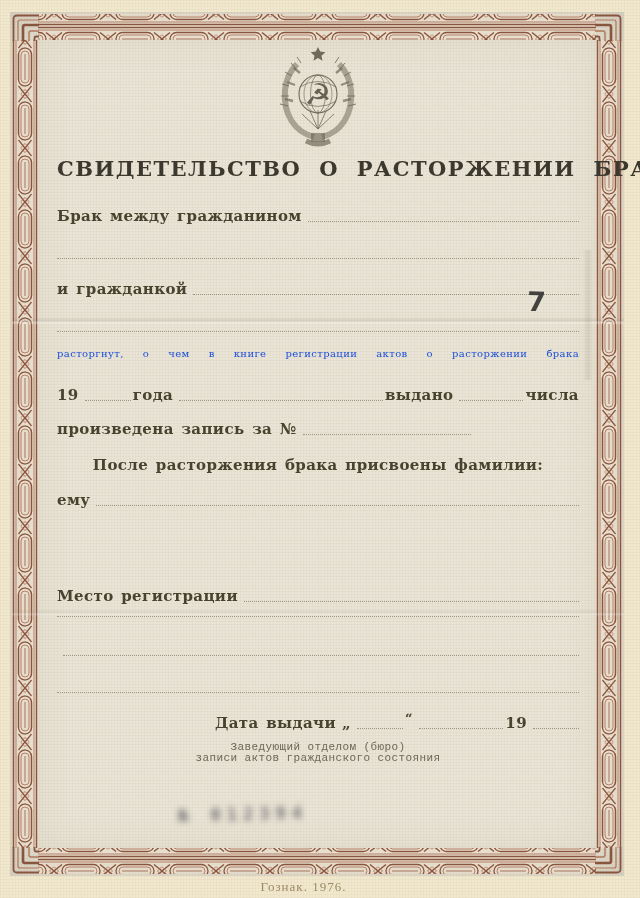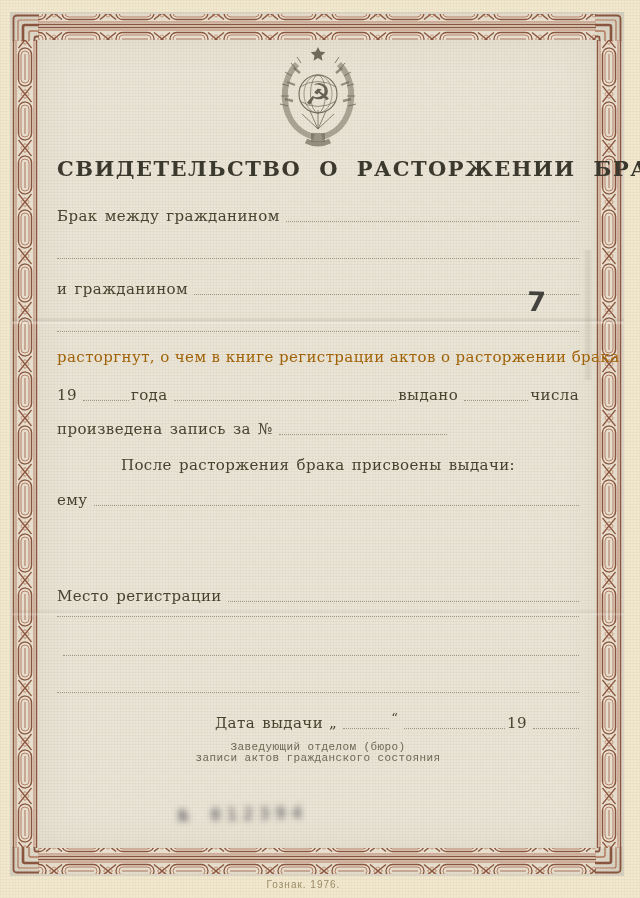--- a/index.html
+++ b/index.html
@@ -33,47 +33,47 @@
   .content{position:absolute;left:57px;top:0;width:522px;height:898px;color:#43402f;}
   .emblem{position:absolute;left:208px;top:44px;width:106px;height:110px;filter:blur(.3px);opacity:.92;}
   .title{
     position:absolute;left:0;top:156px;width:522px;text-align:center;
     font-size:21px;font-weight:bold;color:#3b382e;
     letter-spacing:1.5px;word-spacing:9px;white-space:nowrap;
   }
   .row{
     position:absolute;left:0;width:522px;display:flex;align-items:flex-end;
     font-size:15px;letter-spacing:.4px;word-spacing:2px;color:#46432f;
-    height:20px;white-space:nowrap;
+    height:20px;white-space:nowrap;font-weight:bold;
   }
   .row .lbl{flex:0 0 auto;}
   .fill{flex:1 1 auto;border-bottom:1.5px dotted #918a72;margin:0 2px 3px 6px;min-width:10px;opacity:.85;}
   .fill.last{margin-right:0;}
   .fill.short{flex:0 0 168px;}
   .fill.g1{flex:0 0 46px;} .fill.g2{flex:1 1 auto;} .fill.g3{flex:0 0 64px;}
   .centered{justify-content:center;}
   .fullline{position:absolute;left:0;width:522px;height:16px;border-bottom:1.5px dotted #918a72;opacity:.85;}
-  .just{position:absolute;left:0;width:522px;font-size:15px;letter-spacing:.4px;
-        color:#a16207;text-align:justify;text-align-last:justify;white-space:nowrap;}
+  .just{position:absolute;left:0;width:522px;font-size:10px;letter-spacing:.4px;
+        color:#1d4ed8;text-align:justify;text-align-last:justify;white-space:nowrap;}
   .dateRow{left:158px;width:364px;text-align:center;}
   .qlow{font-size:15px;margin-left:6px;} .qhigh{font-size:13px;position:relative;top:-6px;}
   .smalltext{position:absolute;width:522px;text-align:center;font-size:11px;color:#6d6754;letter-spacing:.4px;line-height:11px;font-family:Liberation Mono, monospace;}
   .serial-blur{
     position:absolute;left:178px;top:804px;font-family:"DejaVu Sans Mono","Liberation Mono",monospace;
     font-size:17px;font-weight:bold;color:#4d4d58;filter:blur(3px);opacity:.75;
     letter-spacing:6px;transform:rotate(-1.2deg);
   }
   .margin-mark{
     position:absolute;left:527px;top:286px;font-size:27px;font-weight:bold;color:#2e2d2b;
     transform:rotate(2deg);opacity:.88;font-family:"DejaVu Sans","Liberation Sans",sans-serif;
   }
   .imprint{
     position:absolute;left:0;top:879px;width:607px;text-align:center;
-    font-size:10px;color:#9c8b66;letter-spacing:1px;
-    font-family:Liberation Sans, sans-serif;
+    font-size:13px;color:#9c8b66;letter-spacing:1px;
+    font-family:Liberation Serif, serif;
   }
 </style>
 </head>
 <body>
 
 <div class="paper"></div>
 <div class="texture"></div>
 
 <svg class="frame-svg" width="640" height="898" viewBox="0 0 640 898">
   <defs>
@@ -141,21 +141,21 @@
 
   <div class="title">СВИДЕТЕЛЬСТВО О РАСТОРЖЕНИИ БРАКА</div>
 
   <div class="row" style="top:205px">
     <span class="lbl">Брак между гражданином</span>
     <span class="fill last"></span>
   </div>
   <div class="fullline" style="top:242px"></div>
 
   <div class="row" style="top:278px">
-    <span class="lbl">и гражданином</span>
+    <span class="lbl">и гражданкой</span>
     <span class="fill last"></span>
   </div>
   <div class="fullline" style="top:315px"></div>
 
   <div class="just" style="top:348px">расторгнут, о чем в книге регистрации актов о расторжении брака</div>
 
   <div class="row" style="top:384px">
     <span class="lbl">19</span>
     <span class="fill g1"></span>
     <span class="lbl">года</span>
@@ -164,21 +164,21 @@
     <span class="fill g3"></span>
     <span class="lbl">числа</span>
   </div>
 
   <div class="row" style="top:418px">
     <span class="lbl">произведена запись за №</span>
     <span class="fill short"></span>
   </div>
 
   <div class="row centered" style="top:454px">
-    <span class="lbl">После расторжения брака присвоены выдачи:</span>
+    <span class="lbl">После расторжения брака присвоены фамилии:</span>
   </div>
 
   <div class="row" style="top:489px">
     <span class="lbl">ему</span>
     <span class="fill last"></span>
   </div>
 
 
   <div class="row" style="top:585px">
     <span class="lbl">Место регистрации</span>

